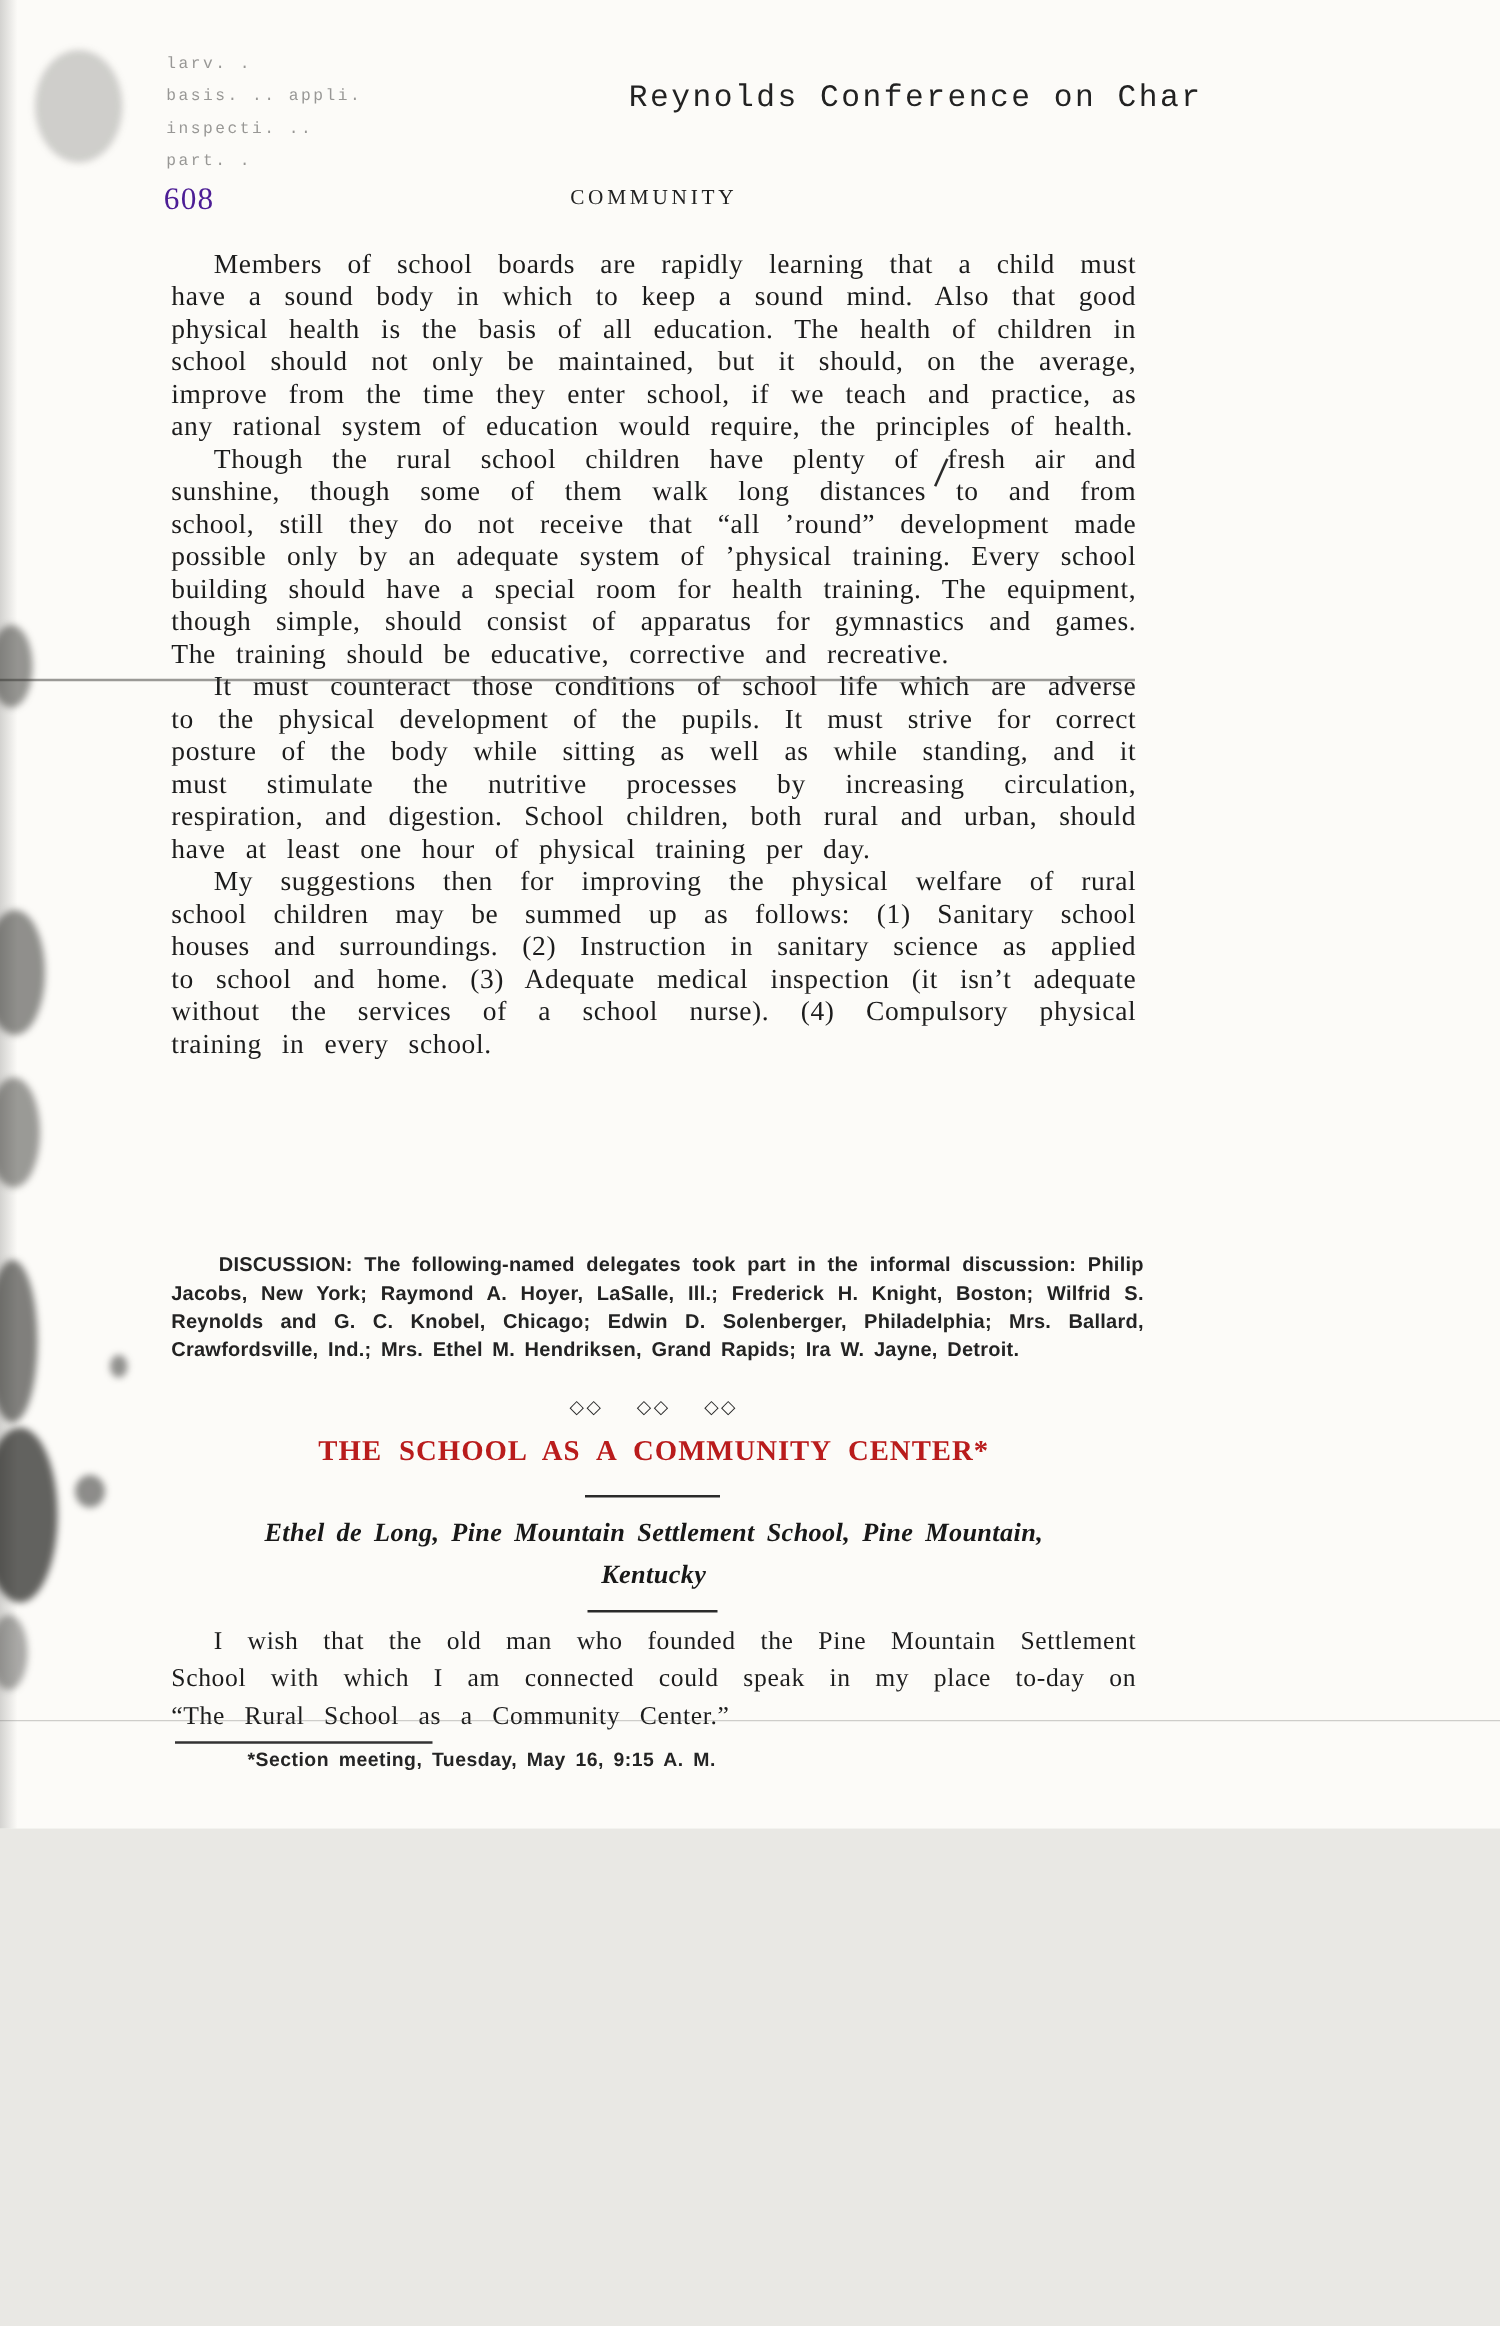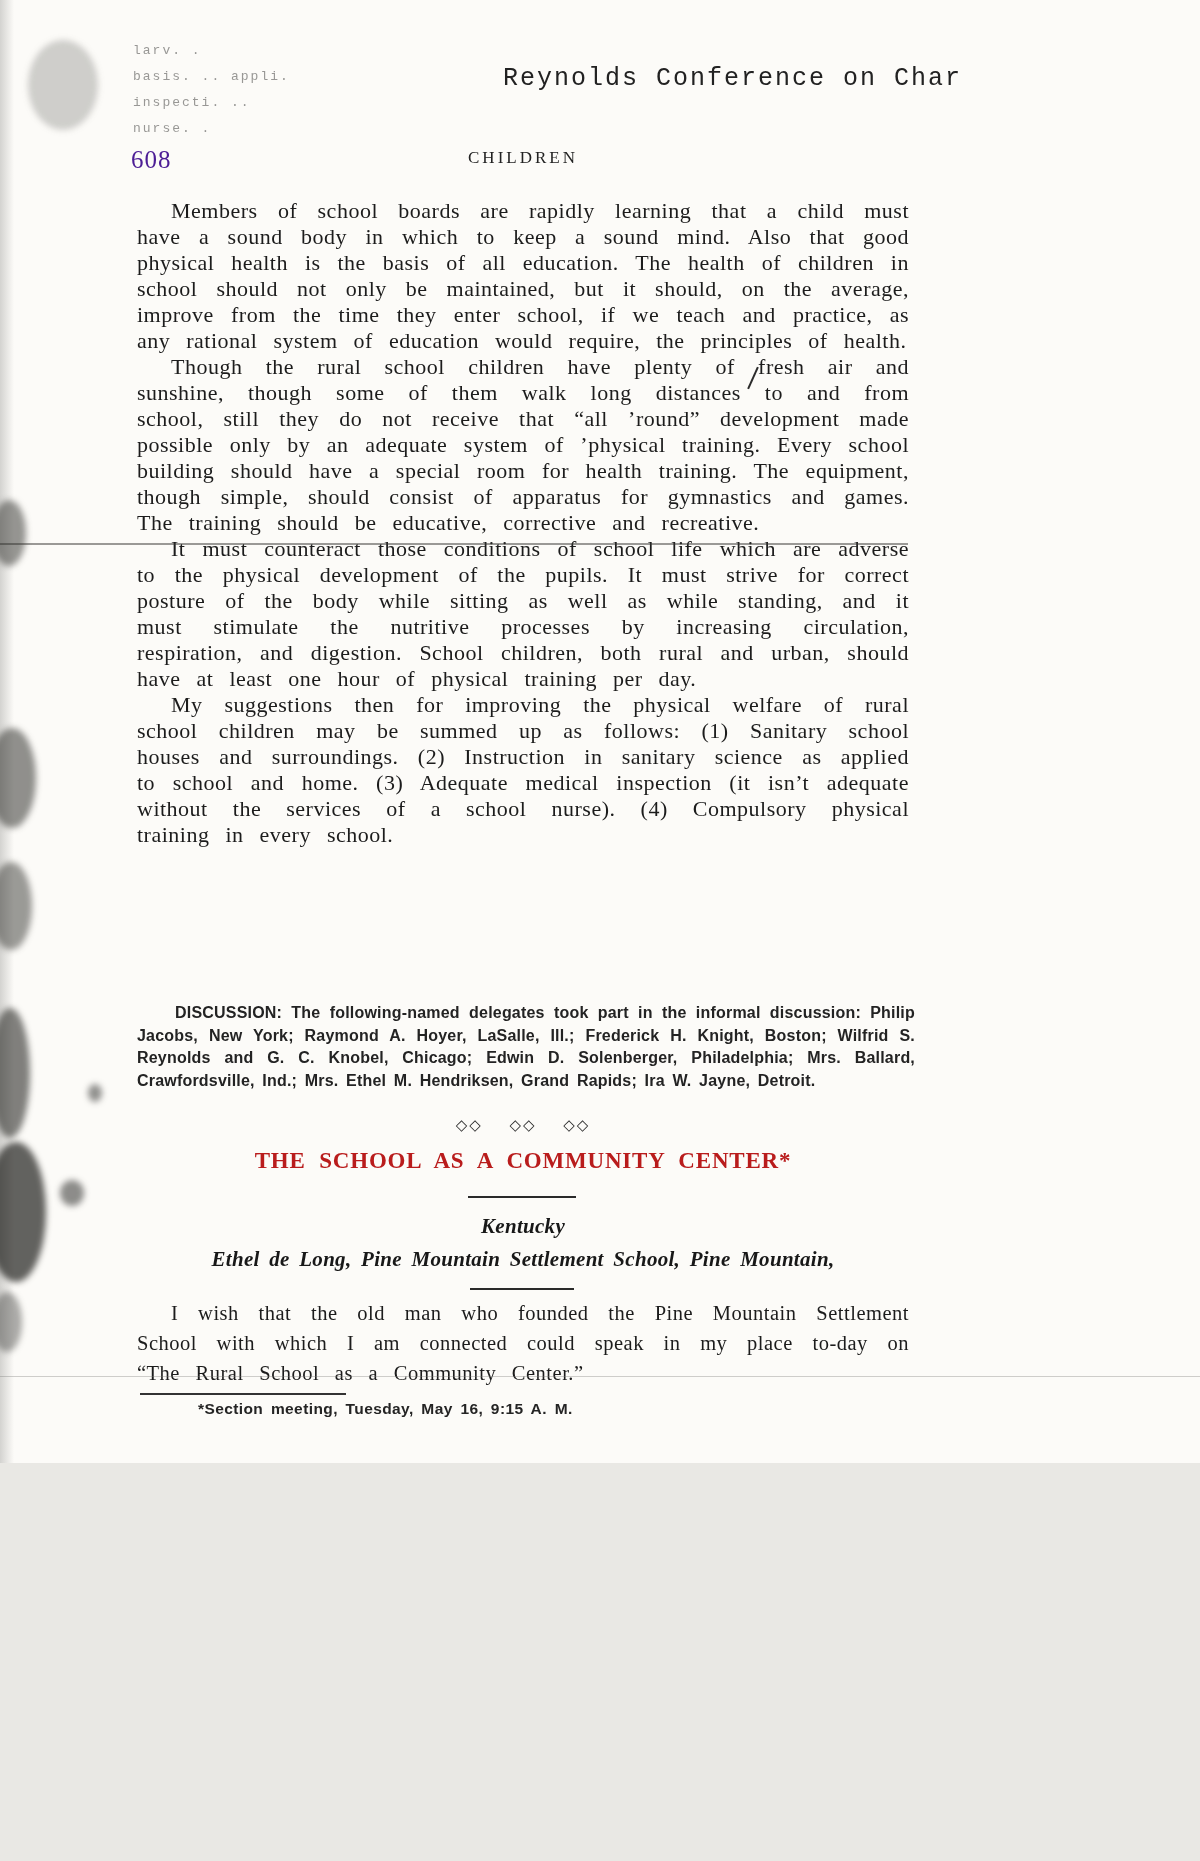--- a/index.html
+++ b/index.html
@@ -117,46 +117,46 @@
 <body>
 
 <div class="page">
 
   <div class="left-edge"></div>
 
   <div class="marginalia">
     <div>larv. .  </div>
     <div>basis. .. appli.</div>
     <div>inspecti. ..</div>
-    <div>nurse. .</div>
+    <div>part. .</div>
   </div>
 
   <div class="header-right">Reynolds Conference on Char</div>
 
   <div class="page-number">608</div>
 
-  <div class="running-head">CHILDREN</div>
+  <div class="running-head">COMMUNITY</div>
 
   <div class="body-block">
     <p class="para">Members of school boards are rapidly learning that a child must have a sound body in which to keep a sound mind. Also that good physical health is the basis of all education. The health of children in school should not only be maintained, but it should, on the average, improve from the time they enter school, if we teach and practice, as any rational system of education would require, the principles of health.</p>
     <p class="para">Though the rural school children have plenty of fresh air and sunshine, though some of them walk long distances to and from school, still they do not receive that “all ’round” development made possible only by an adequate system of ’physical training. Every school building should have a special room for health training. The equipment, though simple, should consist of apparatus for gymnastics and games. The training should be educative, corrective and recreative.</p>
     <p class="para">It must counteract those conditions of school life which are adverse to the physical development of the pupils. It must strive for correct posture of the body while sitting as well as while standing, and it must stimulate the nutritive processes by increasing circulation, respiration, and digestion. School children, both rural and urban, should have at least one hour of physical training per day.</p>
     <p class="para">My suggestions then for improving the physical welfare of rural school children may be summed up as follows: (1) Sanitary school houses and surroundings. (2) Instruction in sanitary science as applied to school and home. (3) Adequate medical inspection (it isn’t adequate without the services of a school nurse). (4) Compulsory physical training in every school.</p>
   </div>
 
   <div class="discussion">DISCUSSION:  The following-named delegates took part in the informal discussion: Philip Jacobs, New York; Raymond A. Hoyer, LaSalle, Ill.; Frederick H. Knight, Boston; Wilfrid S. Reynolds and G. C. Knobel, Chicago; Edwin D. Solenberger, Philadelphia; Mrs. Ballard, Crawfordsville, Ind.; Mrs. Ethel M. Hendriksen, Grand Rapids; Ira W. Jayne, Detroit.</div>
 
   <div class="ornament">◇◇ ◇◇ ◇◇</div>
 
   <div class="section-title">THE SCHOOL AS A COMMUNITY CENTER*</div>
   <div class="rule rule-title"></div>
 
   <div class="byline">
+    <div>Ethel de Long, Pine Mountain Settlement School, Pine Mountain,</div>
     <div>Kentucky</div>
-    <div>Ethel de Long, Pine Mountain Settlement School, Pine Mountain,</div>
   </div>
   <div class="rule rule-byline"></div>
 
   <div class="section-par">I wish that the old man who founded the Pine Mountain Settlement School with which I am connected could speak in my place to-day on “The Rural School as a Community Center.”</div>
 
   <div class="faint-line"></div>
   <div class="rule footnote-rule"></div>
   <div class="footnote">*Section meeting, Tuesday, May 16, 9:15 A. M.</div>
 
   <div class="watermark">PMSS 2014</div>

